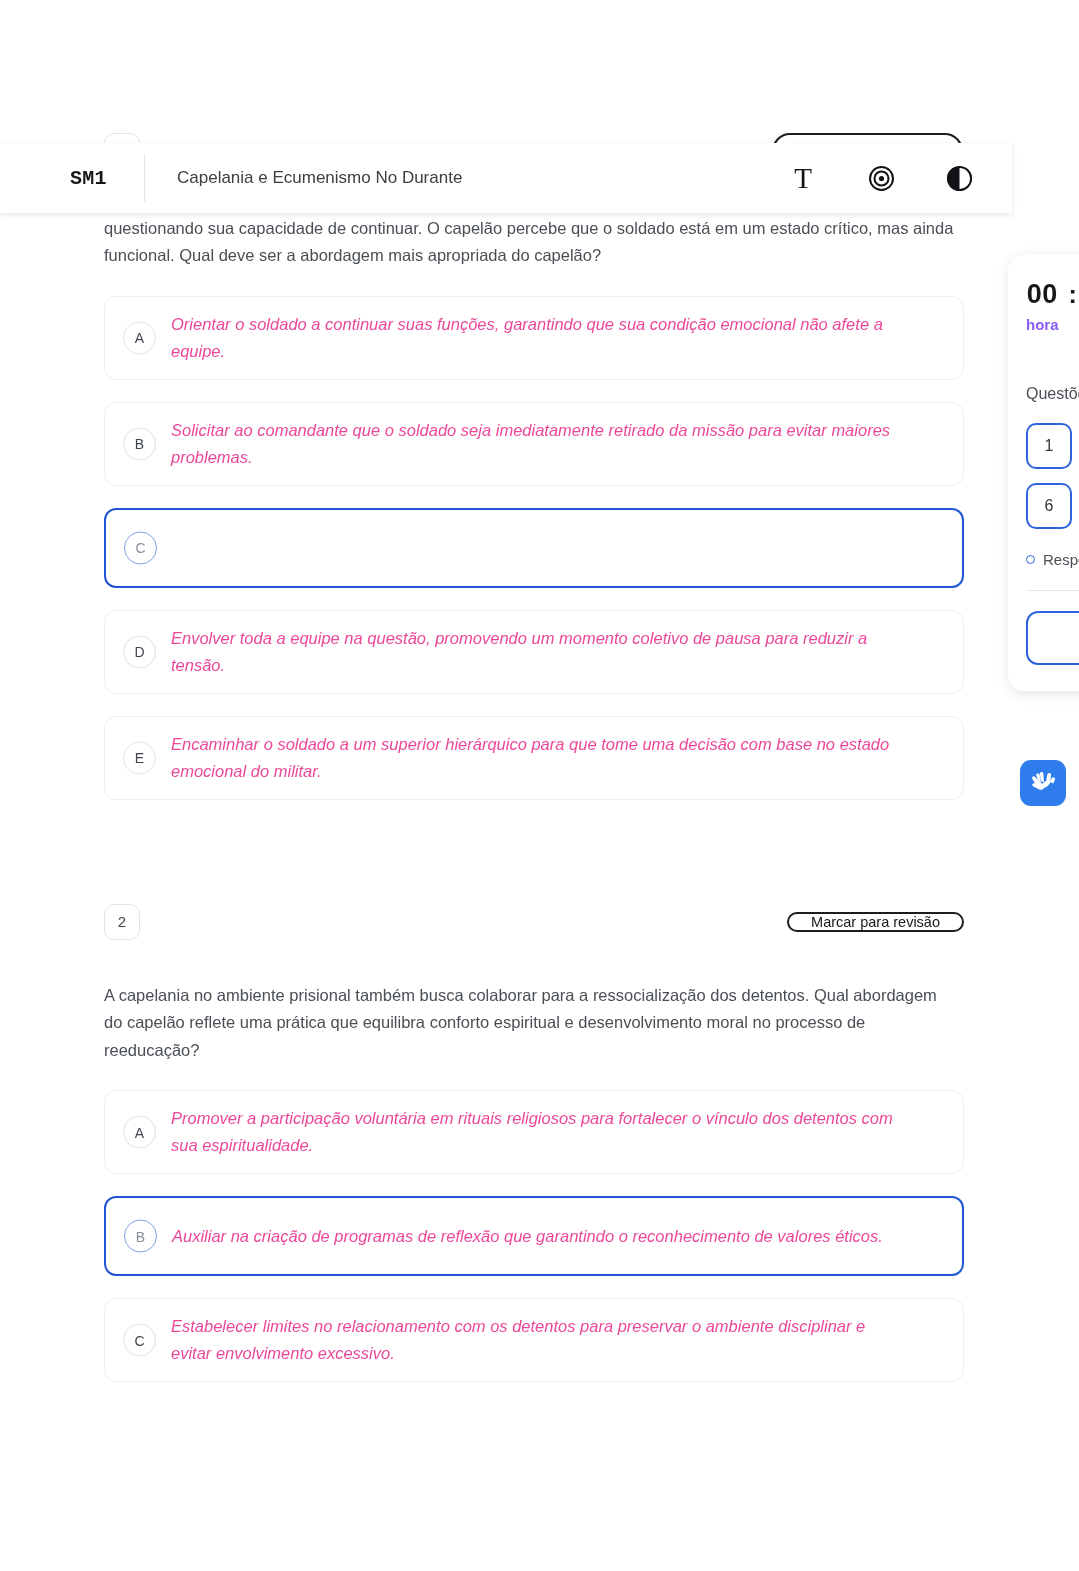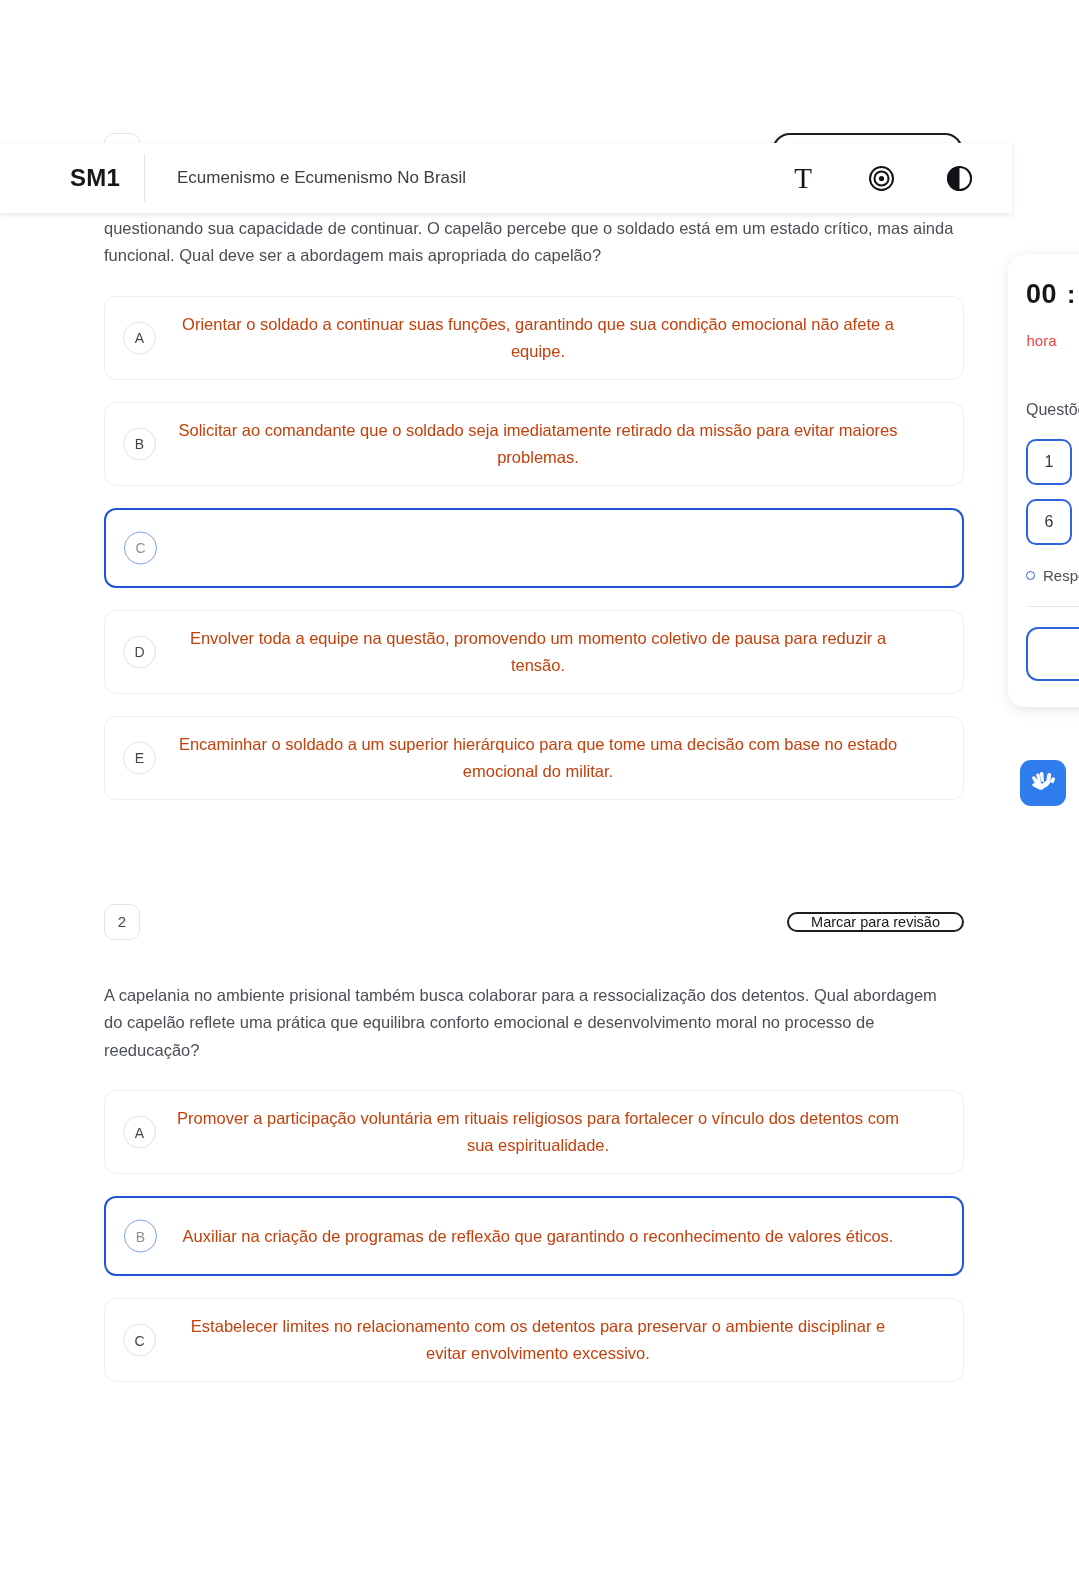--- a/index.html
+++ b/index.html
@@ -52,26 +52,27 @@
     left: 0; top: 143px;
     width: 1012px;
     height: 70px;
     background: #ffffff;
     display: flex;
     align-items: center;
     box-shadow: 0 2px 6px rgba(0,0,0,0.10);
     z-index: 40;
   }
   .brand {
-    font-size: 24px;
+    font-size: 20px;
     font-weight: 700;
     color: #15171a;
     letter-spacing: 0.2px;
     margin-left: 70px;
     width: 66px;
+    font-family: Liberation Mono, monospace;
   }
   .header-divider {
     width: 1px;
     height: 48px;
     background: #e4e6e9;
     margin-left: 8px;
   }
   .course-title {
     font-size: 17px;
     color: #3c4043;
@@ -183,24 +184,24 @@
     color: #41464c;
     background: #ffffff;
   }
   .option.selected .opt-letter {
     border-color: #7ea0ea;
     color: #8b9099;
   }
   .opt-text {
     flex: 1;
     padding: 0 58px 0 66px;
-    text-align: center;
     font-size: 16.5px;
     line-height: 27px;
-    color: #c2410c;
+    color: #ec4899;
+    font-style: italic;
   }
 
   
   .side-panel {
     position: absolute;
     left: 1008px; top: 255px;
     width: 150px;
     background: #ffffff;
     border-radius: 16px;
     box-shadow: 0 3px 14px rgba(0,0,0,0.10);
@@ -216,22 +217,23 @@
   .timer-unit { text-align: center; }
   .timer-num {
     font-size: 27px;
     font-weight: 700;
     color: #15171a;
     line-height: 1;
     letter-spacing: 0.5px;
   }
   .timer-label {
     font-size: 15px;
-    color: #ef4444;
-    margin-top: 24px;
+    color: #8b5cf6;
+    margin-top: 8px;
+    font-weight: bold;
   }
   .timer-colon {
     font-size: 25px;
     font-weight: 700;
     color: #15171a;
     line-height: 1.05;
   }
   .panel-section-title {
     font-size: 16px;
     color: #4a4f55;
@@ -302,21 +304,21 @@
 <div id="root">
 
   <div class="peek-layer">
     <div class="peek-badge"></div>
     <div class="peek-pill"></div>
   </div>
 
   <div class="app-header">
     <div class="brand">SM1</div>
     <div class="header-divider"></div>
-    <div class="course-title">Ecumenismo e Ecumenismo No Brasil</div>
+    <div class="course-title">Capelania e Ecumenismo No Durante</div>
 
     <div class="header-tools">
       <div class="tool-icon text-size">T</div>
       <div class="tool-icon">
         <svg width="27" height="27" viewBox="0 0 27 27" aria-hidden="true">
           <circle cx="13.5" cy="13.5" r="11.5" fill="none" stroke="#111317" stroke-width="2"></circle>
           <circle cx="13.5" cy="13.5" r="7" fill="none" stroke="#111317" stroke-width="2"></circle>
           <circle cx="13.5" cy="13.5" r="2.6" fill="#111317"></circle>
         </svg>
       </div>
@@ -356,21 +358,21 @@
         </div>
       </div>
     </div>
 
     <div class="question-block" style="margin-top:104px;">
       <div class="q-header">
         <div class="q-badge">2</div>
         <button class="mark-review">Marcar para revisão</button>
       </div>
 
-      <p class="q-stem">A capelania no ambiente prisional também busca colaborar para a ressocialização dos detentos. Qual abordagem do capelão reflete uma prática que equilibra conforto emocional e desenvolvimento moral no processo de reeducação?</p>
+      <p class="q-stem">A capelania no ambiente prisional também busca colaborar para a ressocialização dos detentos. Qual abordagem do capelão reflete uma prática que equilibra conforto espiritual e desenvolvimento moral no processo de reeducação?</p>
 
       <div class="options">
         <div class="option">
           <div class="opt-letter">A</div>
           <div class="opt-text">Promover a participação voluntária em rituais religiosos para fortalecer o vínculo dos detentos com sua espiritualidade.</div>
         </div>
         <div class="option selected">
           <div class="opt-letter">B</div>
           <div class="opt-text">Auxiliar na criação de programas de reflexão que garantindo o reconhecimento de valores éticos.</div>
         </div>

